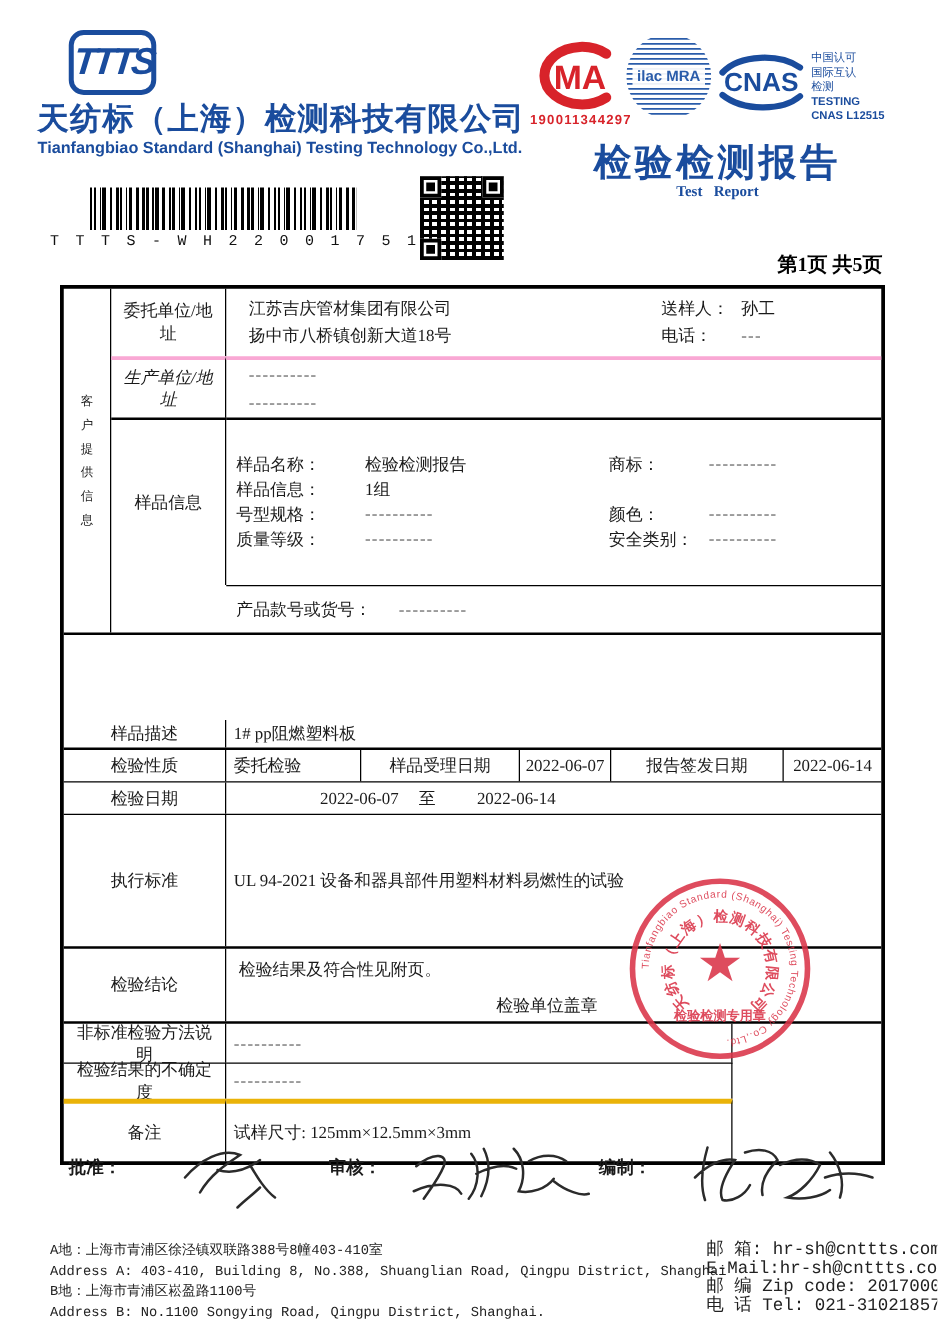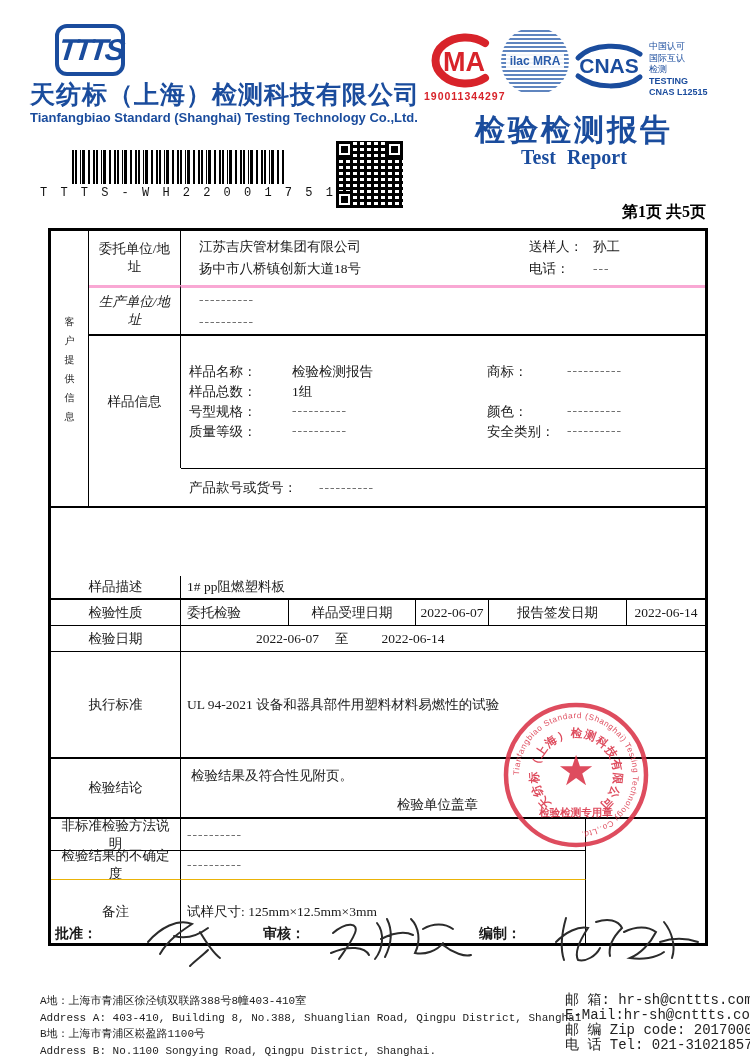--- a/index.html
+++ b/index.html
@@ -20,21 +20,21 @@
   .company-en { left:30px; top:110px; width:440px; font-family:"Liberation Sans","DejaVu Sans",sans-serif;
     font-weight:bold; font-size:13px; color:#1a4c9d; white-space:nowrap; }
   .cma-num { left:424px; top:90px; width:90px; font-family:"Liberation Sans",sans-serif;
     font-weight:bold; font-size:10.5px; color:#d8232a; letter-spacing:1px; }
   .cnas-text { left:649px; top:41px; width:70px; font-family:"Liberation Sans",sans-serif;
     font-size:9px; line-height:11.5px; color:#1a4c9d; }
   .cnas-text .b { font-weight:bold; }
   .report-title { left:448px; top:110px; width:252px; text-align:center; font-weight:bold;
     font-size:30px; color:#1a4c9d; letter-spacing:3px; white-space:nowrap; }
   .report-sub { left:448px; top:146px; width:252px; text-align:center; font-weight:bold;
-    font-size:20px; color:#1a4c9d; word-spacing:6px; }
+    font-size:12px; color:#1a4c9d; word-spacing:6px; }
   .barcode { left:72px; top:150px; width:213px; height:34px;
     background:repeating-linear-gradient(90deg,#000 0 2px,#fff 2px 3px,#000 3px 5px,#fff 5px 8px,
       #000 8px 9px,#fff 9px 10px,#000 10px 13px,#fff 13px 16px,#000 16px 18px,#fff 18px 21px); }
   .barcode-text { left:40px; top:186px; width:278px; text-align:center; font-family:"Liberation Mono","DejaVu Sans Mono",monospace;
     font-size:12px; letter-spacing:3px; color:#111; white-space:nowrap; }
   .qr { left:336px; top:141px; width:67px; height:67px;
     background-image:repeating-linear-gradient(0deg,#000 0 3px,transparent 3px 6px),
       repeating-linear-gradient(90deg,#000 0 3px,#fff 3px 7px); }
   .qr .finder { position:absolute; width:17px; height:17px; border:3px solid #000; background:#fff; }
   .qr .finder::after { content:""; position:absolute; left:2px; top:2px; width:7px; height:7px; background:#000; }
@@ -64,21 +64,21 @@
   .row-nature > div { display:flex; align-items:center; justify-content:center; border-right:1px solid #000; }
   .row-nature > div:last-child { border-right:none; }
   .row-dates { height:26px; }
   .row-dates .datecontent { display:flex; align-items:center; }
   .row-std { height:106px; }
   .row-concl { height:60px; border-top:2px solid #000; }
   .concl-cell { position:relative; flex:1; padding:8px 10px; }
   .seal-label { position:absolute; left:216px; bottom:3px; }
   .blockB { display:grid; grid-template-columns:130px 405px 1fr; border-top:2px solid #000; }
   .blockB > div { border-right:1px solid #000; }
-  .b-r1 { height:31px; } .b-r2 { height:29px; border-top:1px solid #000; } .b-r3 { height:64px; border-top:1px solid #eab308; }
+  .b-r1 { height:31px; } .b-r2 { height:29px; border-top:1px solid #000; } .b-r3 { height:50px; border-top:4px solid #eab308; }
   .rightspan { grid-row:1 / 4; grid-column:3; border-right:none !important; }
   .vcenter { display:flex; align-items:center; }
   .dash { color:#6b6b6b; letter-spacing:1px; }
   
   .stamp { left:498px; top:697px; width:156px; height:156px; opacity:.88; pointer-events:none; }
   
   .sig-label { font-weight:bold; font-size:14px; font-family:"Liberation Sans",sans-serif; }
   
   .footer-left { left:40px; top:993px; font-family:"Liberation Mono","DejaVu Sans Mono",monospace;
     font-size:11px; line-height:16.5px; color:#222; white-space:nowrap; }
@@ -189,21 +189,21 @@
 
       <div class="labcol lab cell samplab r3">样品信息</div>
       <div class="cell r3 flines" style="padding:4px 0; gap:2px;">
         <div class="fieldline">
           <span>样品名称：</span>
           <span>检验检测报告</span>
           <span>商标：</span>
           <span class="dash">----------</span>
         </div>
         <div class="fieldline">
-          <span>样品总数：</span>
+          <span>样品信息：</span>
           <span>1组</span>
           <span></span>
             <span></span>
         </div>
         <div class="fieldline">
           <span>号型规格：</span>
           <span class="dash">----------</span>
           <span>颜色：</span>
           <span class="dash">----------</span>
         </div>

